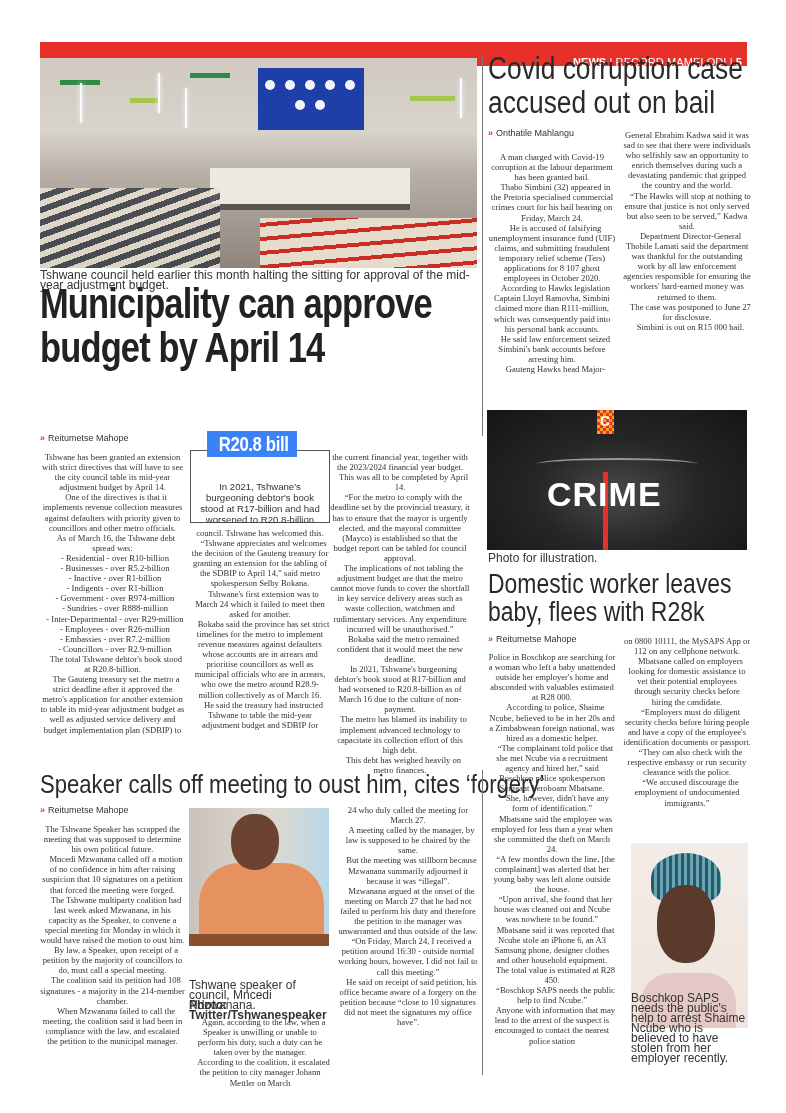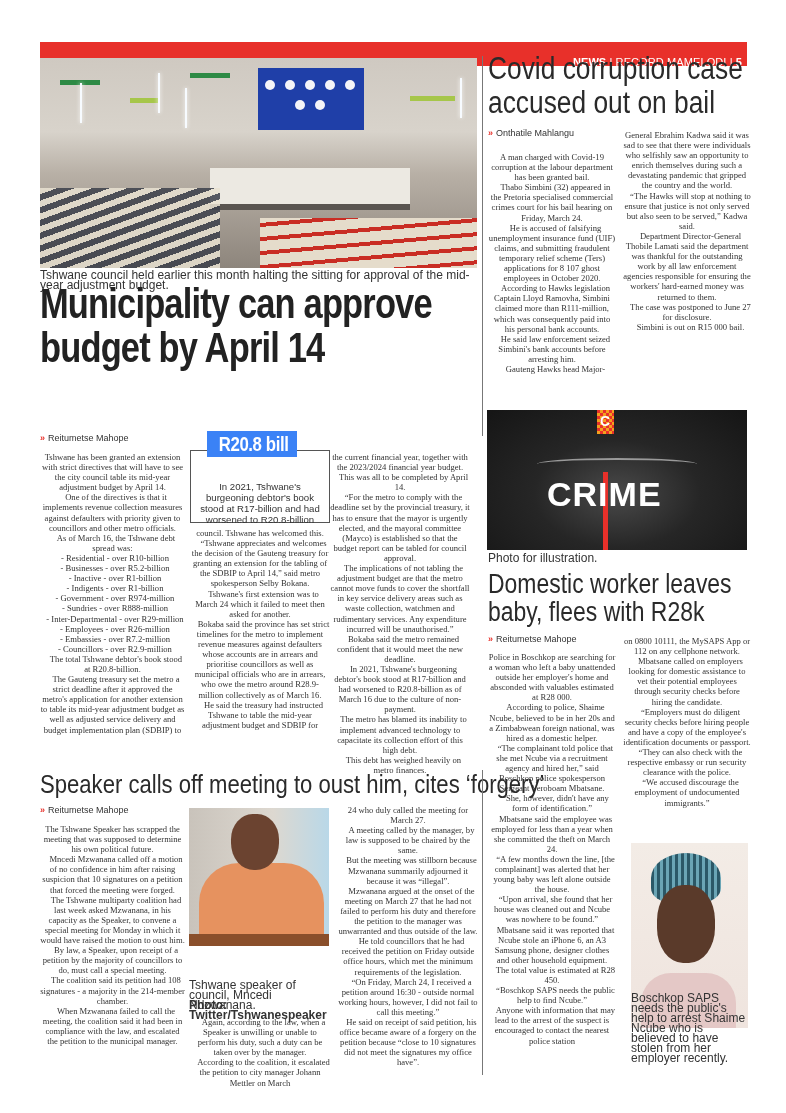--- a/index.html
+++ b/index.html
@@ -258,18 +258,17 @@
 <div class="abs col" style="left:189px;top:1017px;width:142px;">
   <p>Again, according to the law, when a Speaker is unwilling or unable to perform his duty, such a duty can be taken over by the manager.</p>
   <p>According to the coalition, it escalated the petition to city manager Johann Mettler on March</p>
 </div>
 
 <div class="abs col" style="left:338px;top:805px;width:140px;">
   <p class="first">24 who duly called the meeting for March 27.</p>
   <p>A meeting called by the manager, by law is supposed to be chaired by the same.</p>
   <p>But the meeting was stillborn because Mzwanana summarily adjourned it because it was “illegal”.</p>
   <p>Mzwanana argued at the onset of the meeting on March 27 that he had not failed to perform his duty and therefore the petition to the manager was unwarranted and thus outside of the law.</p>
-  <p>He told councillors that he had received the petition on Friday outside office hours, which met the minimum requirements of the legislation.</p>
   <p>“On Friday, March 24, I received a petition around 16:30 - outside normal working hours, however, I did not fail to call this meeting.”</p>
   <p>He said on receipt of said petition, his office became aware of a forgery on the petition because “close to 10 signatures did not meet the signatures my office have”.</p>
 </div>
 
 <div class="abs" style="left:482px;top:770px;width:1px;height:305px;background:#777;"></div>
 
 </body></html>

